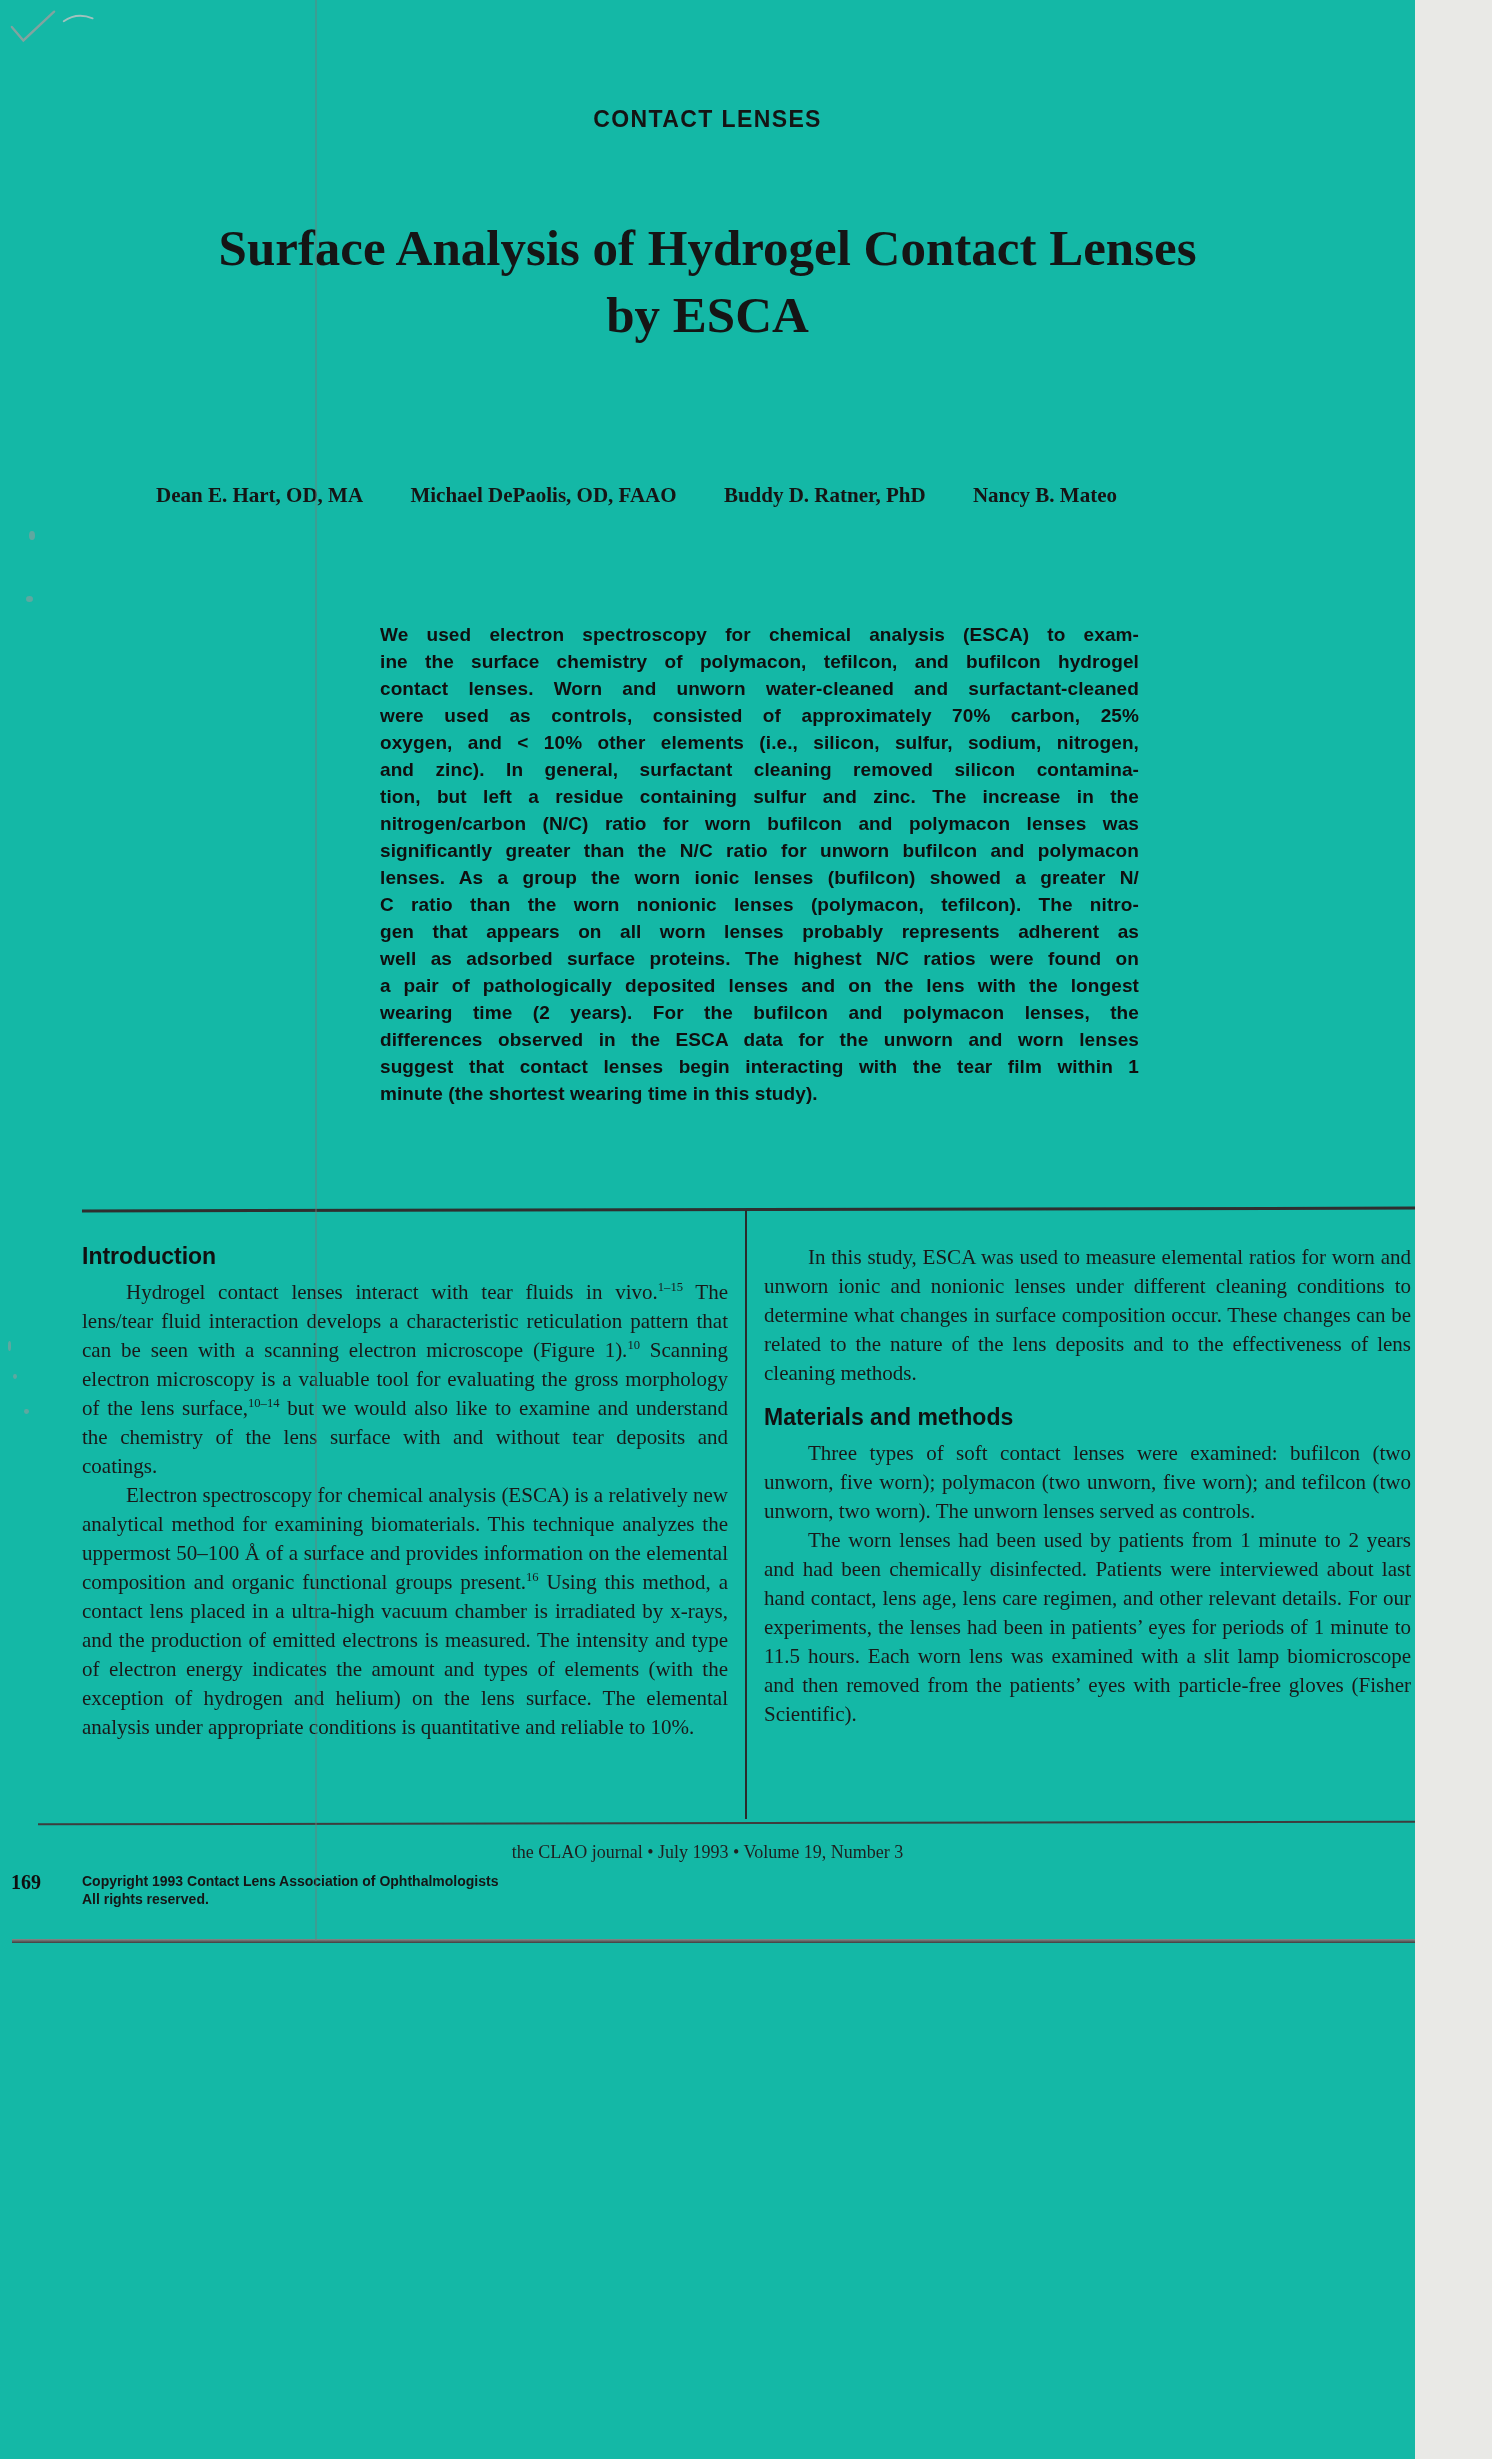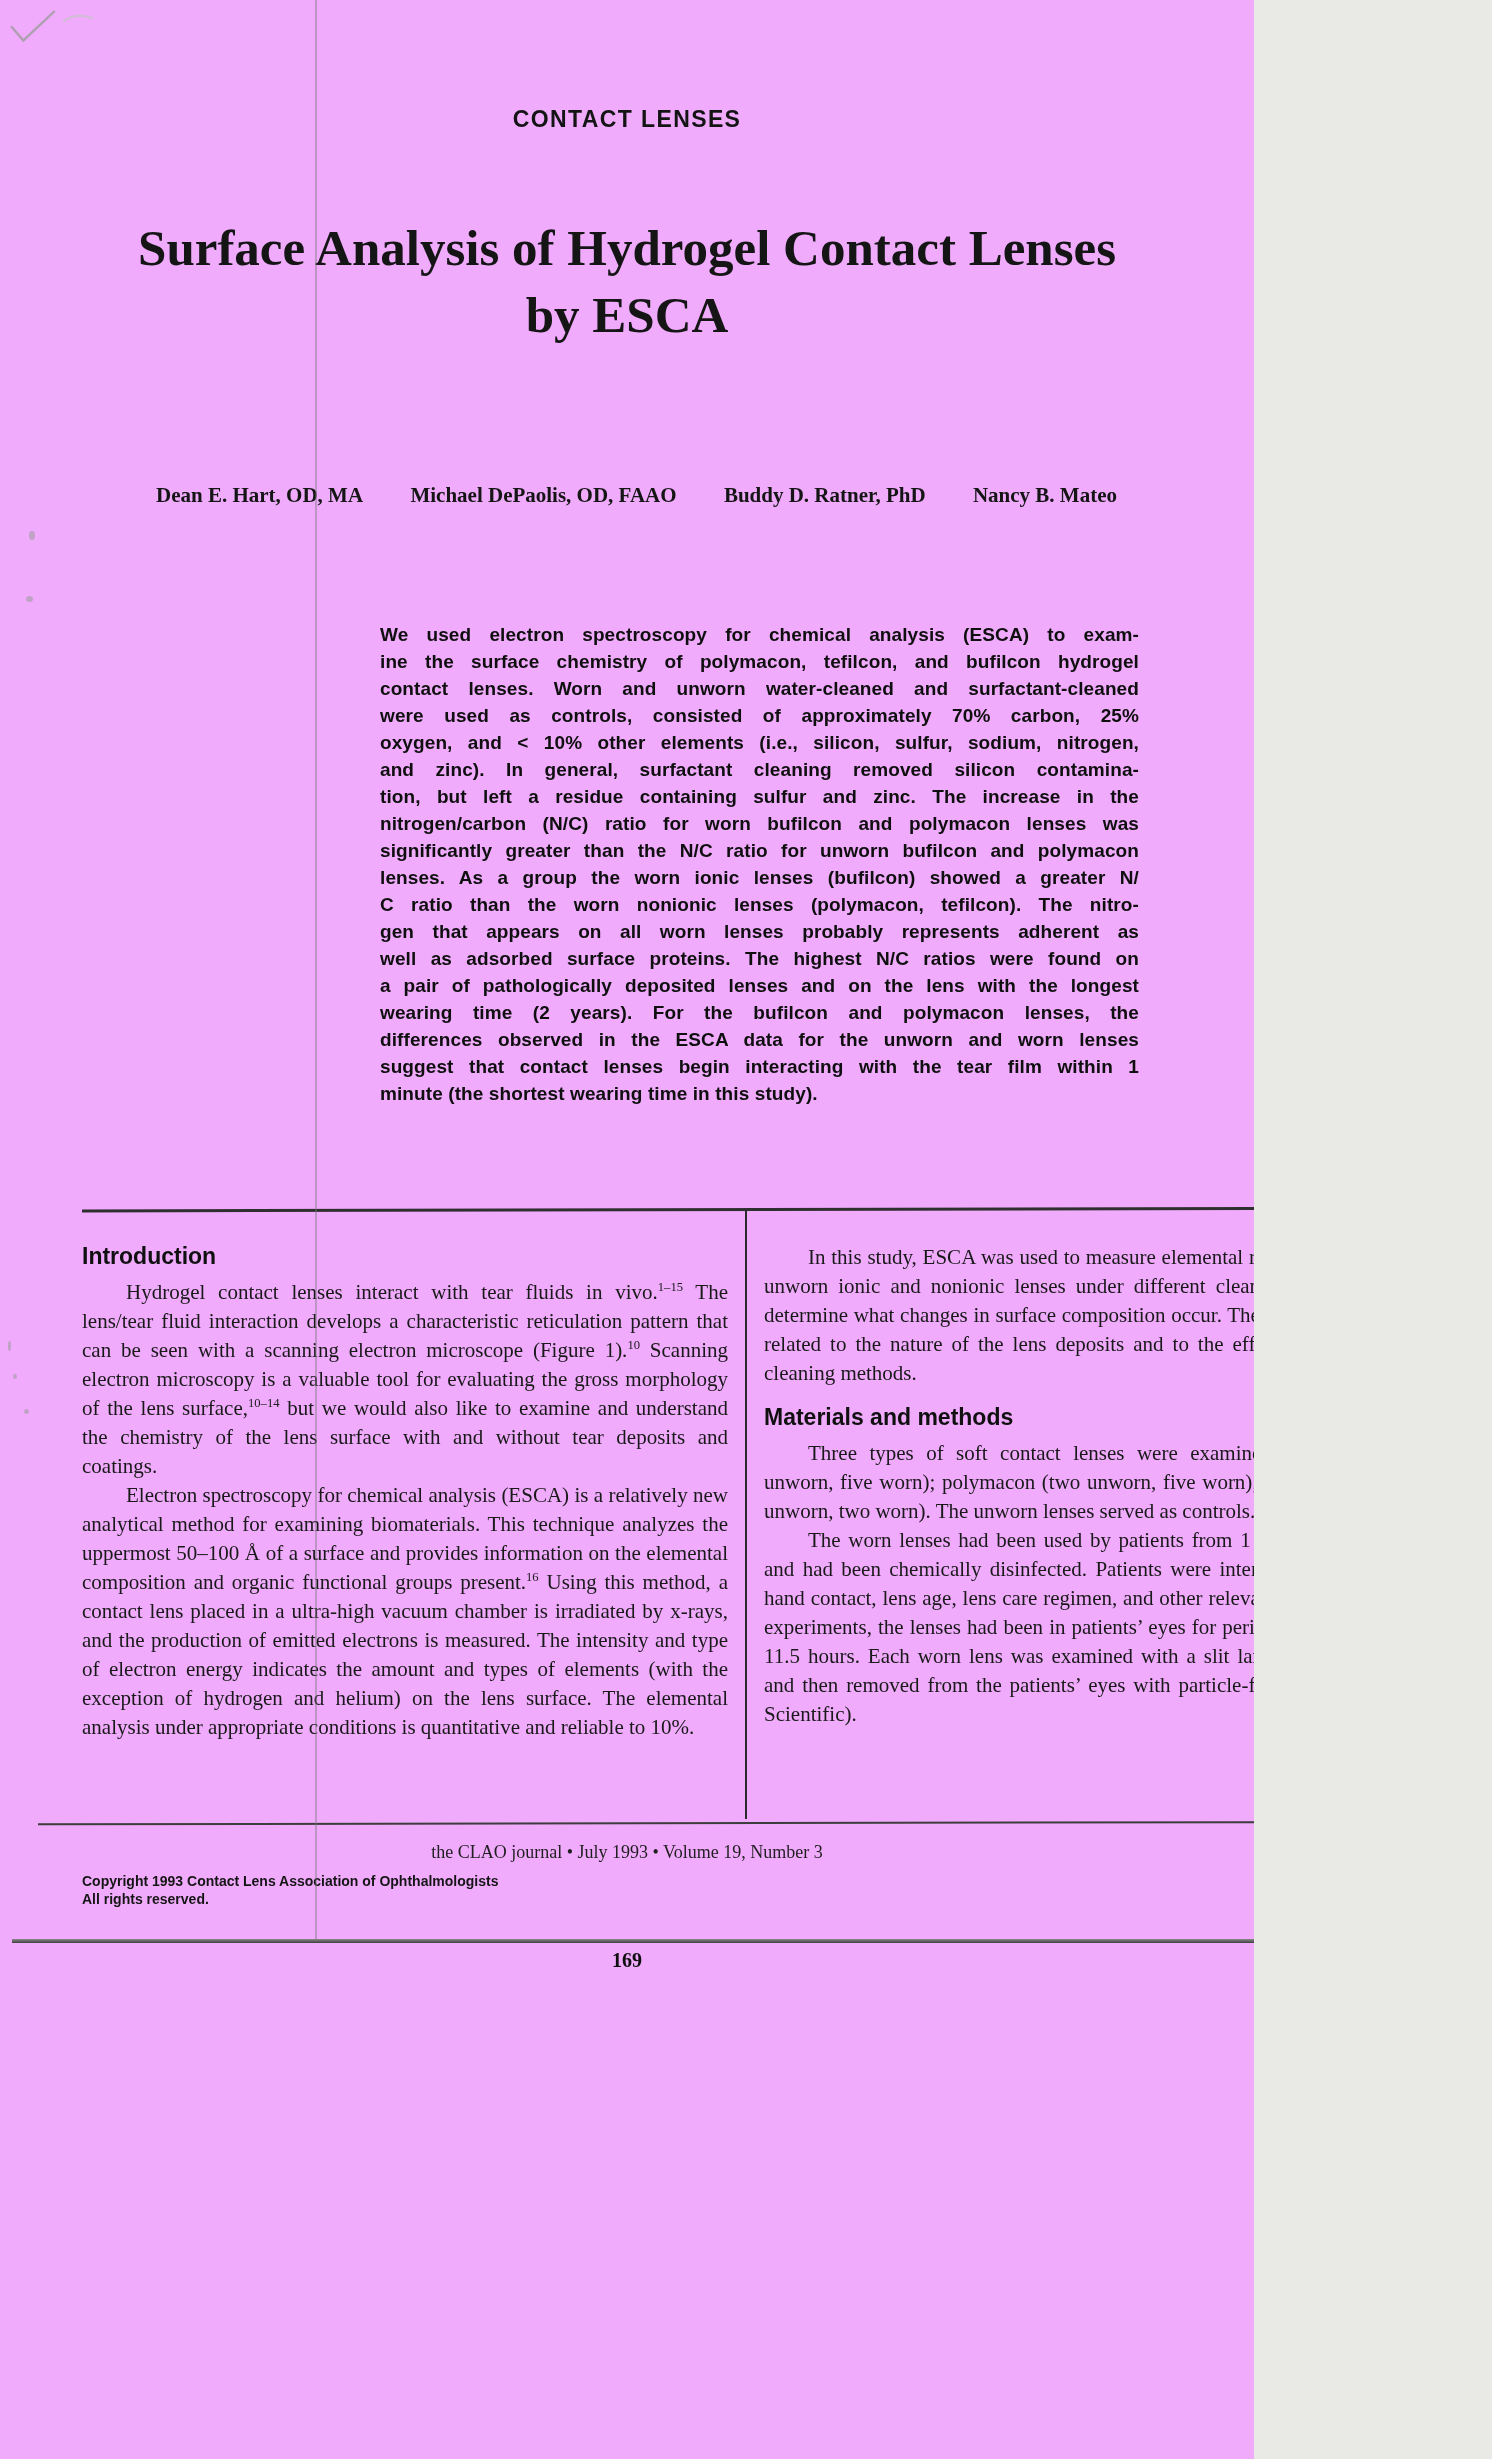--- a/index.html
+++ b/index.html
@@ -1,16 +1,16 @@
 <!DOCTYPE html>
 <html><head>
 <meta charset="utf-8">
 <style>
   html,body{margin:0;padding:0;background:#e9e9e6;}
-  .page{position:relative;width:1254px;height:2459px;background:#f0abfc;overflow:hidden;
+  .page{position:relative;width:1415px;height:2459px;background:#14b8a6;overflow:hidden;
         font-family:"Liberation Serif",serif;color:#171717;}
   
   .scan-vline{position:absolute;left:315px;top:0;width:1.9px;height:1941px;
               background:rgba(120,120,120,.42);z-index:5;}
   .check-svg{position:absolute;left:3.8px;top:1.9px;z-index:4;}
   .speck{position:absolute;background:#9a9a9a;opacity:.55;border-radius:50%;z-index:4;}
   
   .running-head{position:absolute;top:108px;left:0;right:0;text-align:center;
                 font:700 23px/1 "Liberation Sans",sans-serif;letter-spacing:1.4px;color:#141414;}
   .title{position:absolute;top:215px;left:0;right:0;text-align:center;
@@ -35,22 +35,22 @@
   .column h2{font:700 23px/1.15 "Liberation Sans",sans-serif;margin:0 0 8.6px;color:#101010;
              text-align:left;}
   .col-right h2{margin:16.3px 0 8.6px;}
   .column p{margin:0;text-indent:44px;}
   sup{font-size:.6em;line-height:0;}
   
   .footer-hairline{position:absolute;left:38px;top:1822px;width:1446px;height:1.9px;background:#3d3d3d;
                    transform:rotate(-.1deg);}
   .journal-line{position:absolute;top:1842px;left:0;right:0;text-align:center;
                 font:400 18px/1.2 "Liberation Serif",serif;color:#1f1f1f;}
-  .page-number{position:absolute;top:1948px;left:0;right:0;text-align:center;
-               font:700 20px/1.2 "Liberation Serif",serif;color:#0f0f0f;}
+  .page-number{position:absolute;top:1870px;left:0;right:0;
+               font:700 20px/1.2 "Liberation Serif",serif;color:#0f0f0f;padding-left:11px;}
   .copyright{position:absolute;left:82px;top:1872px;font:700 14px/18px "Liberation Sans",sans-serif;
              color:#151515;}
   .bottom-bar{position:absolute;left:11.5px;top:1939px;width:1449px;height:3.8px;
               background:linear-gradient(#8a8a8a,#3f3f3f);}
 </style>
 </head>
 <body>
 
 <div class="page">
 

